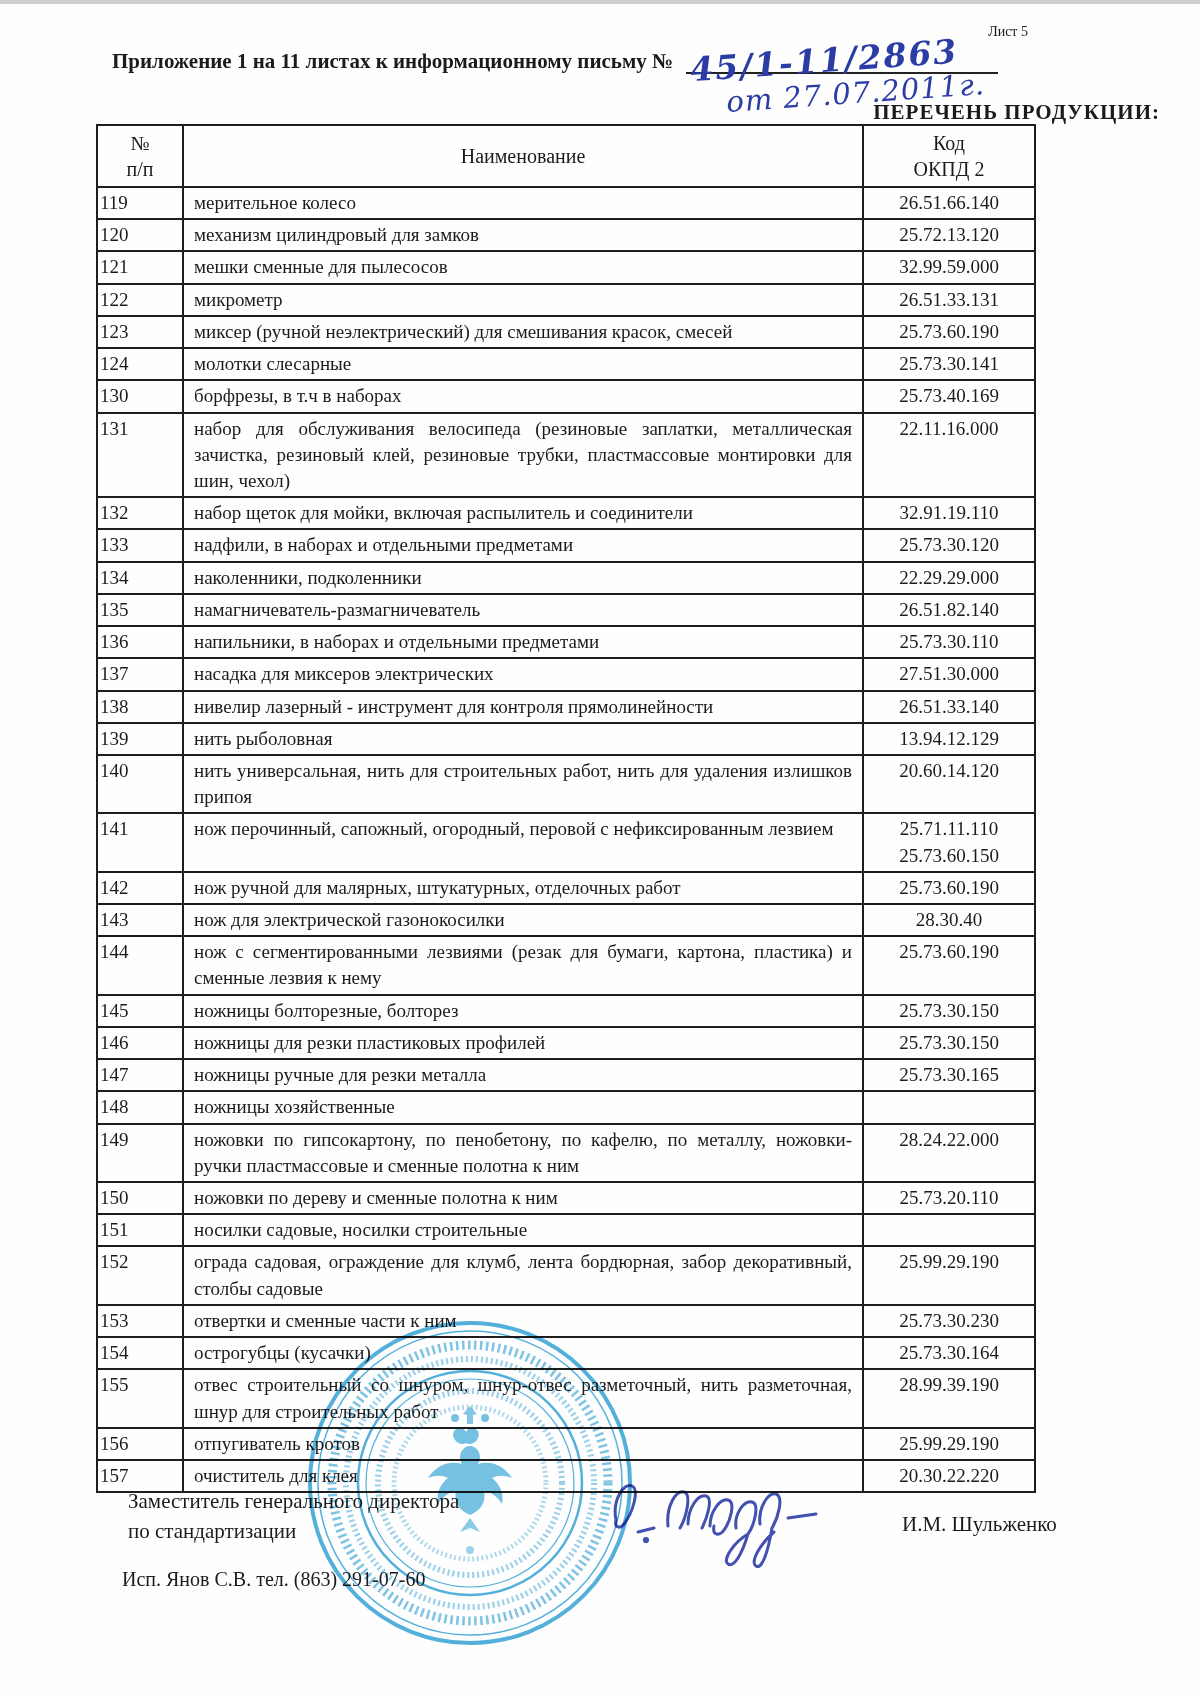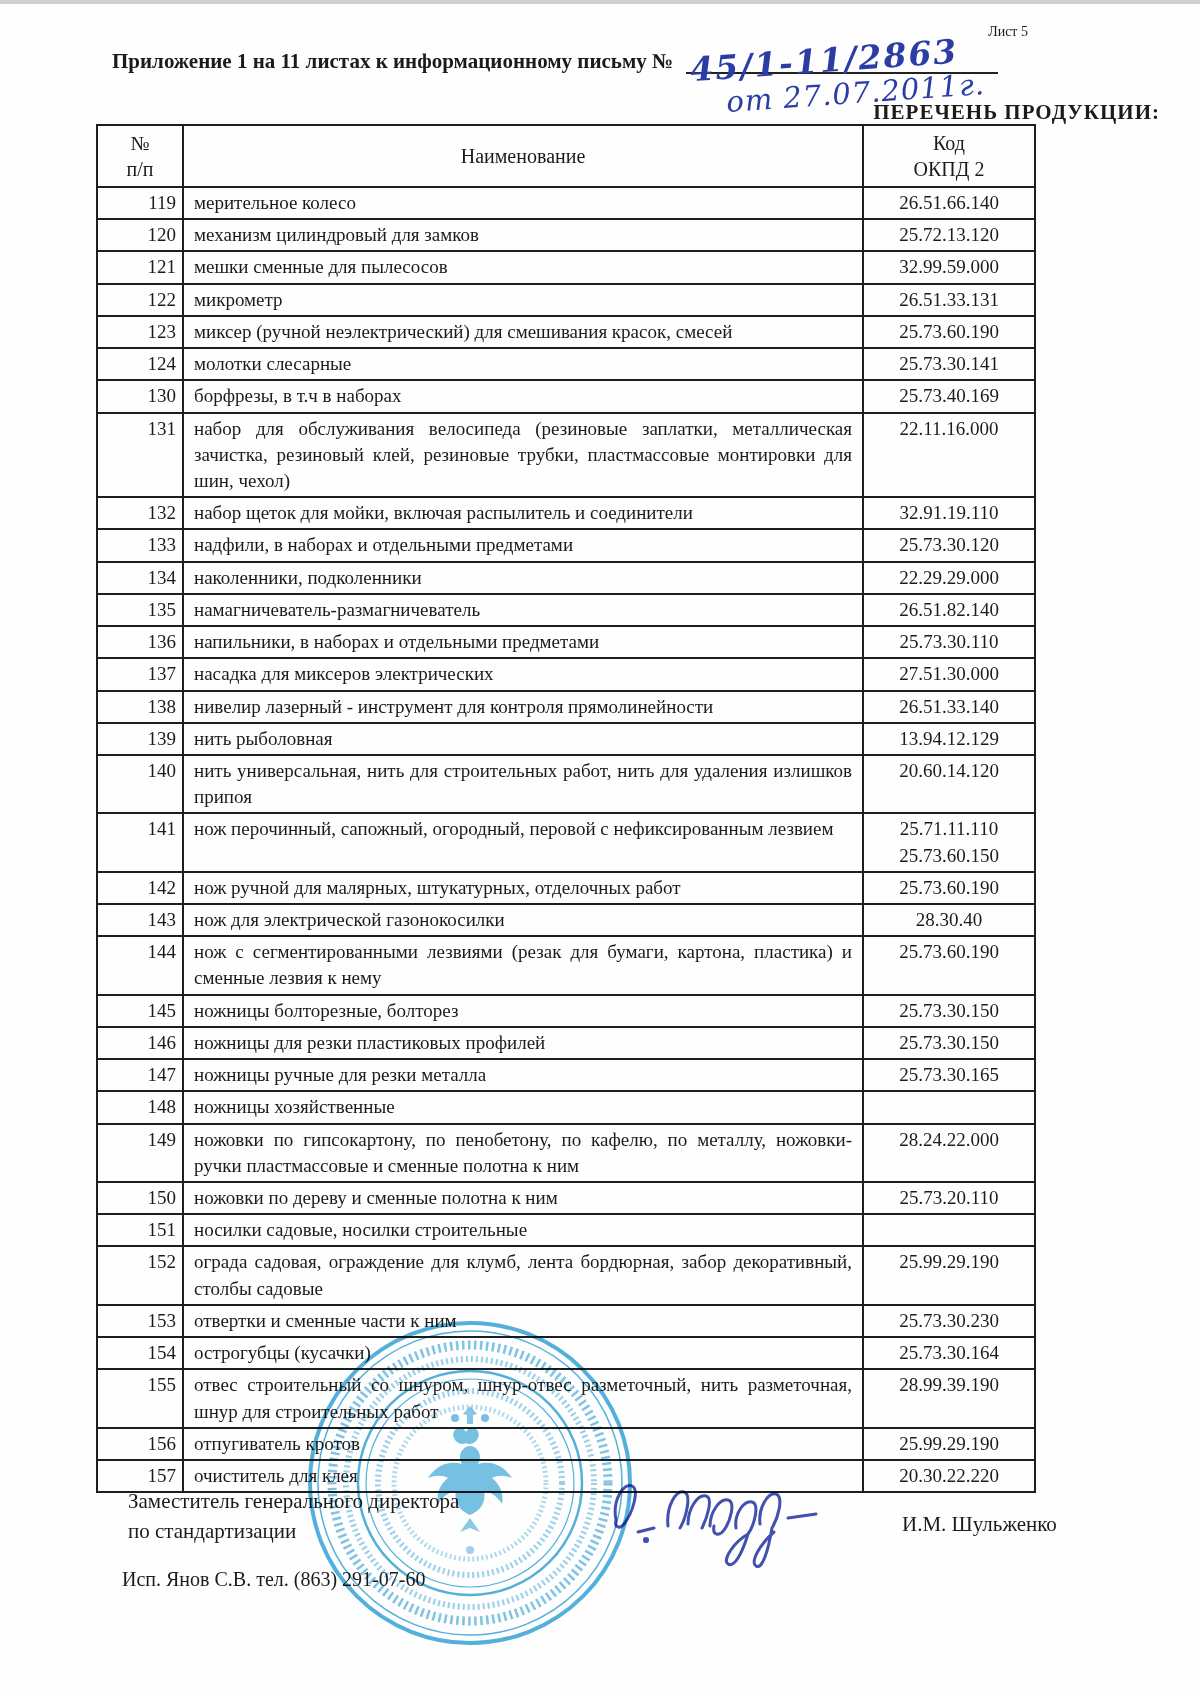--- a/index.html
+++ b/index.html
@@ -48,21 +48,21 @@
   .product-table th,.product-table td{
     border:2px solid #1e1e1e;
     padding:2px 10px;
     vertical-align:top;
     line-height:1.38;
   }
   .product-table thead th{
     text-align:center;vertical-align:middle;font-weight:normal;
     padding:4px 6px;font-size:20px;line-height:1.3;
   }
-  td.num-cell{text-align:right;padding-left:2px;padding-right:6px;}
+  td.num-cell{text-align:left;padding-left:2px;padding-right:6px;}
   td.name-cell{text-align:justify;margin-left:20px;}
   td.code-cell{text-align:center;white-space:nowrap;}
 
   .footer-position{position:absolute;left:128px;top:1486px;font-size:21px;line-height:1.45;}
   .signer-name{position:absolute;left:902px;top:1512px;font-size:21px;text-align:right;}
   .executor{position:absolute;left:122px;top:1568px;font-size:20px;}
 
   .stamp{position:absolute;left:305px;top:1318px;mix-blend-mode:multiply;opacity:.85;}
   .signature{position:absolute;left:602px;top:1462px;mix-blend-mode:multiply;}
 </style>

